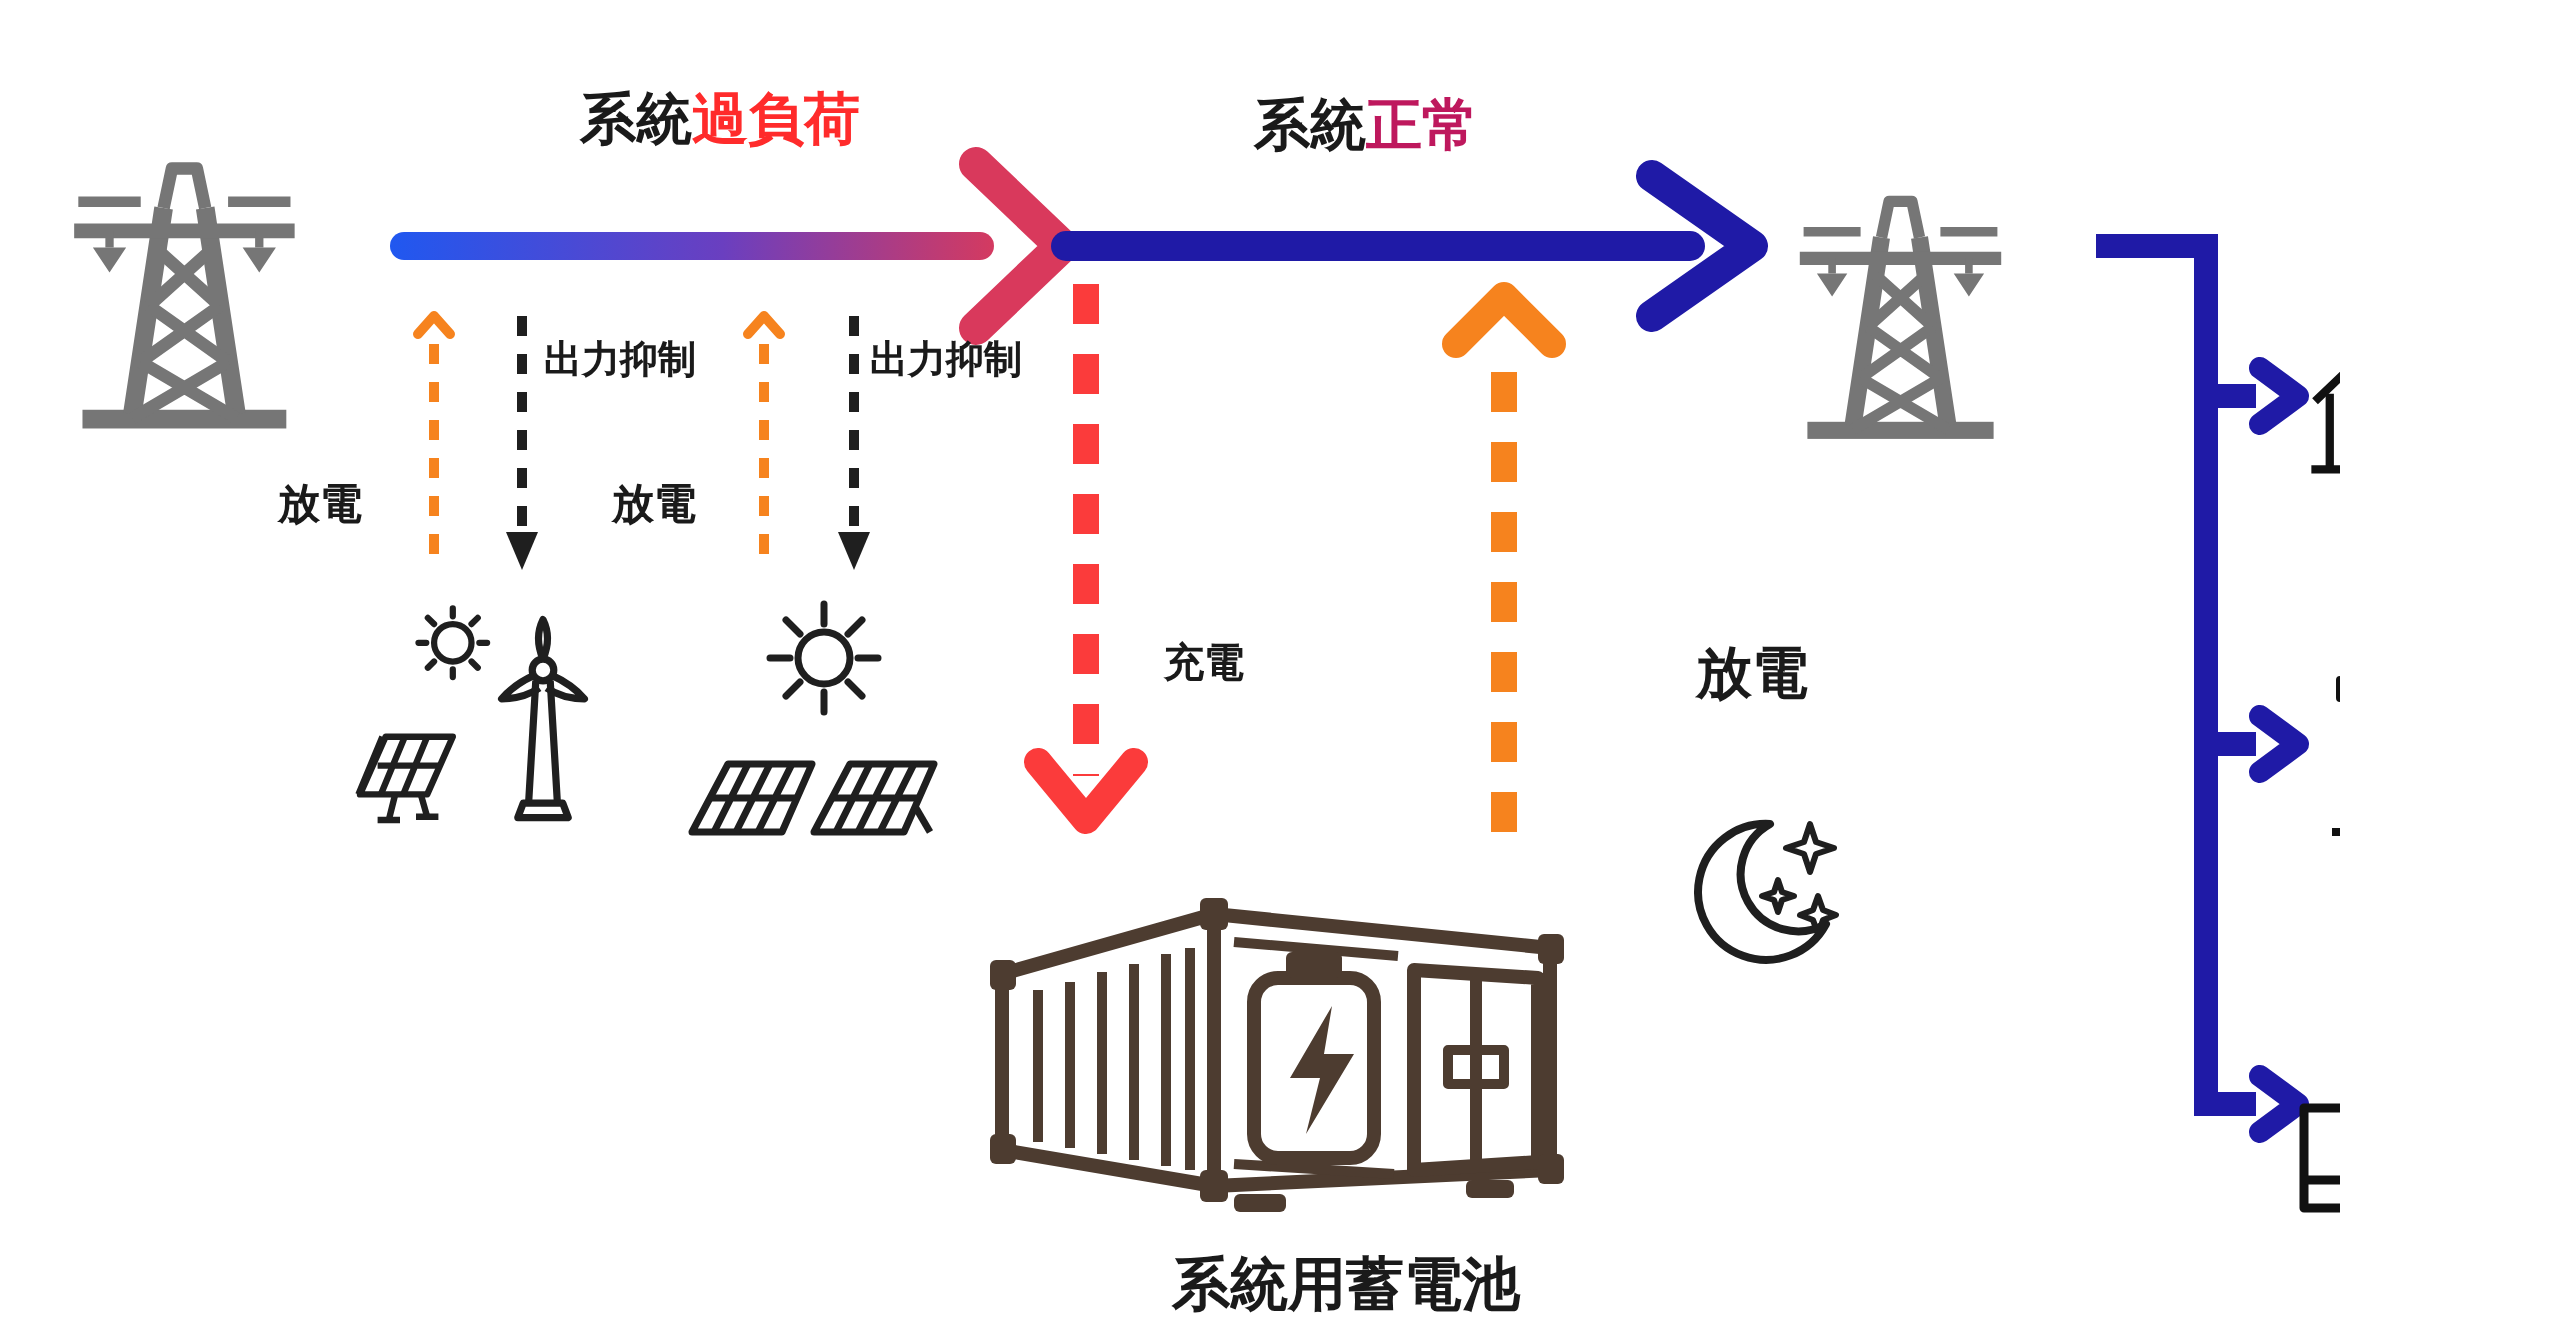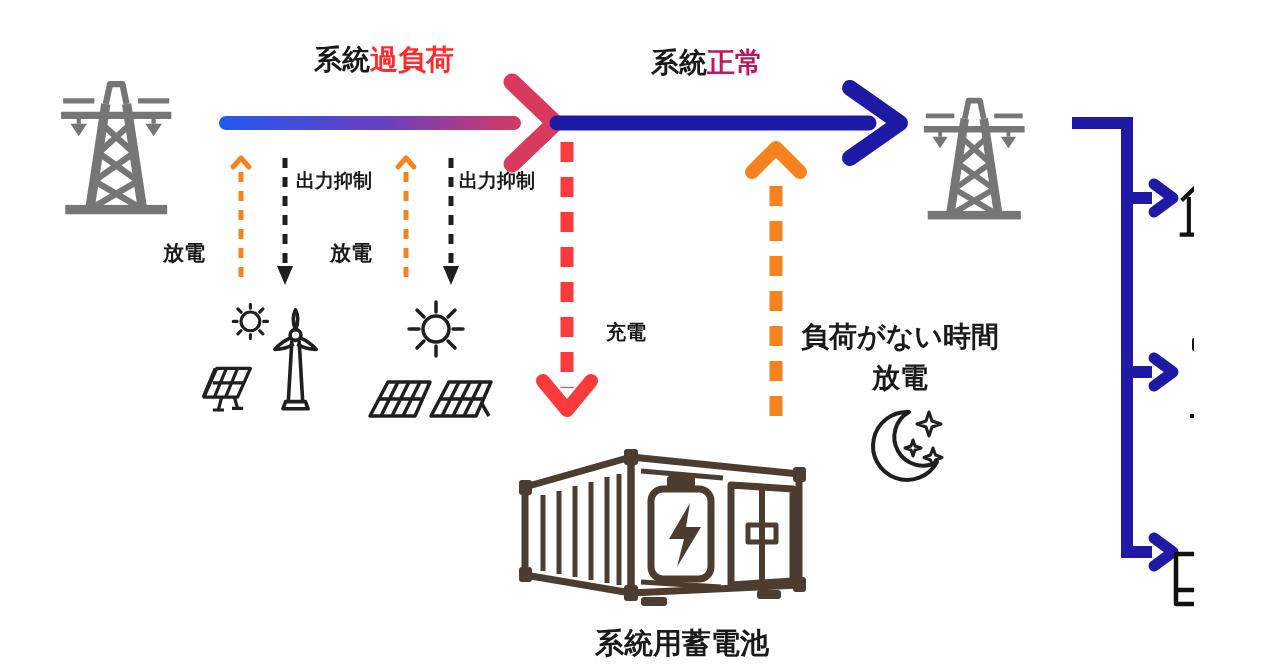--- a/index.html
+++ b/index.html
@@ -1,17 +1,17 @@
 <!DOCTYPE html>
 <html><head>
 <meta charset="utf-8">
 <style>
   html,body{margin:0;padding:0;background:#ffffff;}
   #stage{position:relative;width:1170px;height:670px;background:#ffffff;overflow:hidden;
-         font-family:Liberation Sans, sans-serif;margin-left:24px;}
+         font-family:Liberation Sans, sans-serif;}
   #diagram-svg{position:absolute;left:0;top:0;}
   .lbl{position:absolute;white-space:nowrap;color:#1a1a1a;line-height:1.05;}
   .lbl-big{font-size:28px;font-weight:600;}
   .lbl-small{font-size:19px;font-weight:600;text-align:right;}
   .lbl-mid{font-size:21px;font-weight:600;}
   .lbl-charge{font-size:20px;font-weight:600;}
   .lbl-noload{font-size:28px;font-weight:600;text-align:center;line-height:41px;}
   .lbl-caption{font-size:29px;font-weight:800;text-align:center;}
 </style>
 </head>
@@ -208,19 +208,18 @@
 
 <div class="lbl lbl-small" style="left:272px;top:171px;">出力抑制</div>
 <div class="lbl lbl-small" style="left:435px;top:171px;">出力抑制</div>
 
 <div class="lbl lbl-mid" style="left:139px;top:242px;">放電</div>
 <div class="lbl lbl-mid" style="left:306px;top:242px;">放電</div>
 
 <div class="lbl lbl-charge" style="left:582px;top:322px;">充電</div>
 
 <div class="lbl lbl-noload" style="left:770px;top:316px;width:212px;">
-  <div>負荷がない時間</div>
   <div>放電</div>
 </div>
 
-<div class="lbl lbl-caption" style="left:546px;top:628px;width:224px;">系統用蓄電池</div>
+<div class="lbl lbl-caption" style="left:561px;top:628px;width:224px;">系統用蓄電池</div>
 
 </div>
 
 </body></html>

